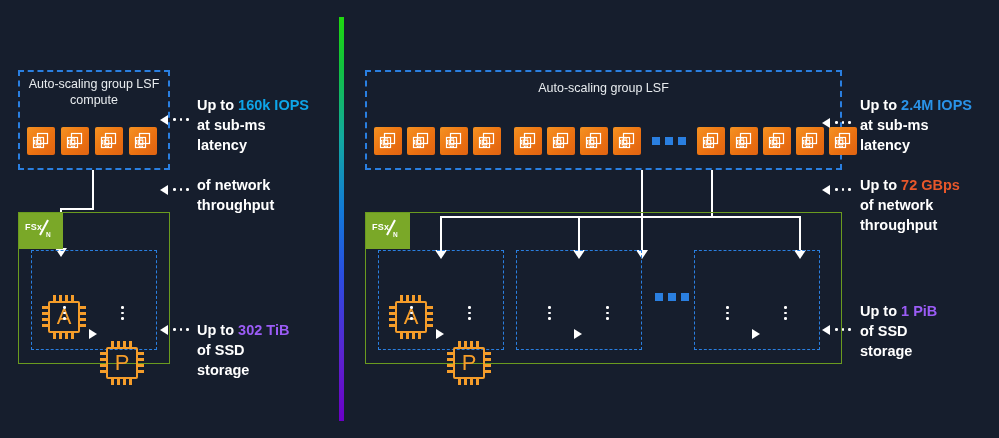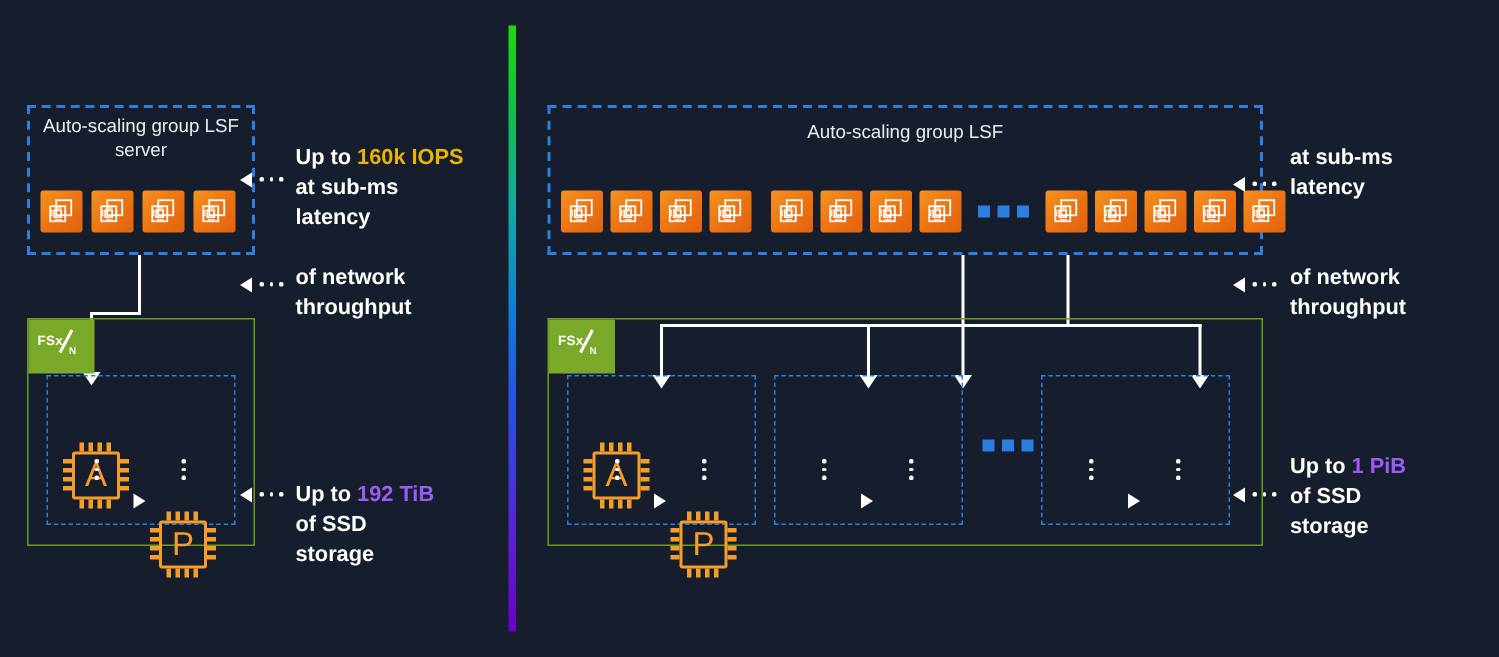--- a/index.html
+++ b/index.html
@@ -107,21 +107,21 @@
 <div class="stage">
 
   <div class="abs" id="divider"></div>
 
   <div class="abs" style="left:0;top:0;width:335px;height:438px;">
 
     <div class="abs dashed-blue" style="left:18px;top:70px;width:152px;height:100px;"></div>
 
     <div class="abs asg-title" style="left:20px;top:76px;width:148px;">
       <div>Auto-scaling group LSF</div>
-      <div>server</div>
+      <div>compute</div>
     </div>
 
     <div class="abs" style="left:27px;top:127px;display:flex;gap:6px;">
       <div class="inst">
         <svg width="20" height="20" viewBox="0 0 20 20">
             <g fill="none" stroke="#ffffff" stroke-width="1.2">
           <rect x="6.5" y="2.5" width="10" height="10"></rect>
               <rect x="2.5" y="6.5" width="10" height="10"></rect>
           <rect x="5.2" y="9.2" width="4.6" height="4.6"></rect>
           <path d="M6.4 8.2v-1M7.9 8.2v-1M9.4 8.2v-1M6.4 16v-1M7.9 16v-1M9.4 16v-1M4 9.6h-1M4 11.1h-1M4 12.6h-1M12.1 9.6h1M12.1 11.1h1M12.1 12.6h1"></path>
@@ -227,21 +227,21 @@
 
     <div class="abs arrow-right-sm" style="left:89px;top:329px;"></div>
 
     <div class="abs arrow-left" style="left:160px;top:115px;"></div>
     <div class="abs dotline" style="left:173px;top:118px;">
         <i></i>
         <i></i>
         <i></i>
       </div>
     <div class="abs callout" style="left:197px;top:95px;">
-      <div><span>Up to </span><span class="hl" style="color:#eab308;">160k IOPS</span></div>
+      <div><span>Up to </span><span class="hl" style="color:#0ea5e9;">160k IOPS</span></div>
       <div>at sub-ms</div>
       <div>latency</div>
     </div>
 
     <div class="abs arrow-left" style="left:160px;top:185px;"></div>
     <div class="abs dotline" style="left:173px;top:188px;">
         <i></i>
         <i></i>
         <i></i>
       </div>
@@ -250,21 +250,21 @@
       <div>throughput</div>
     </div>
 
     <div class="abs arrow-left" style="left:160px;top:325px;"></div>
     <div class="abs dotline" style="left:173px;top:328px;">
         <i></i>
         <i></i>
         <i></i>
       </div>
     <div class="abs callout" style="left:197px;top:320px;">
-      <div><span>Up to </span><span class="hl" style="color:#9b5cf6;">192 TiB</span></div>
+      <div><span>Up to </span><span class="hl" style="color:#9b5cf6;">302 TiB</span></div>
       <div>of SSD</div>
       <div>storage</div>
     </div>
   </div>
 
   <div class="abs" style="left:350px;top:0;width:649px;height:438px;">
 
     <div class="abs dashed-blue" style="left:15px;top:70px;width:477px;height:100px;"></div>
 
     <div class="abs asg-title" style="left:15px;top:80px;width:477px;">
@@ -516,31 +516,33 @@
 
     <div class="abs arrow-right-sm" style="left:402px;top:329px;"></div>
 
     <div class="abs arrow-left" style="left:472px;top:118px;"></div>
     <div class="abs dotline" style="left:485px;top:121px;">
         <i></i>
         <i></i>
         <i></i>
       </div>
     <div class="abs callout" style="left:510px;top:95px;">
+      <div><span>Up to </span><span class="hl" style="color:#2a93e8;">2.4M IOPS</span></div>
       <div>at sub-ms</div>
       <div>latency</div>
     </div>
 
     <div class="abs arrow-left" style="left:472px;top:185px;"></div>
     <div class="abs dotline" style="left:485px;top:188px;">
         <i></i>
         <i></i>
         <i></i>
       </div>
     <div class="abs callout" style="left:510px;top:175px;">
+      <div><span>Up to </span><span class="hl" style="color:#e8572a;">72 GBps</span></div>
       <div>of network</div>
       <div>throughput</div>
     </div>
 
     <div class="abs arrow-left" style="left:472px;top:325px;"></div>
     <div class="abs dotline" style="left:485px;top:328px;">
         <i></i>
         <i></i>
         <i></i>
       </div>

